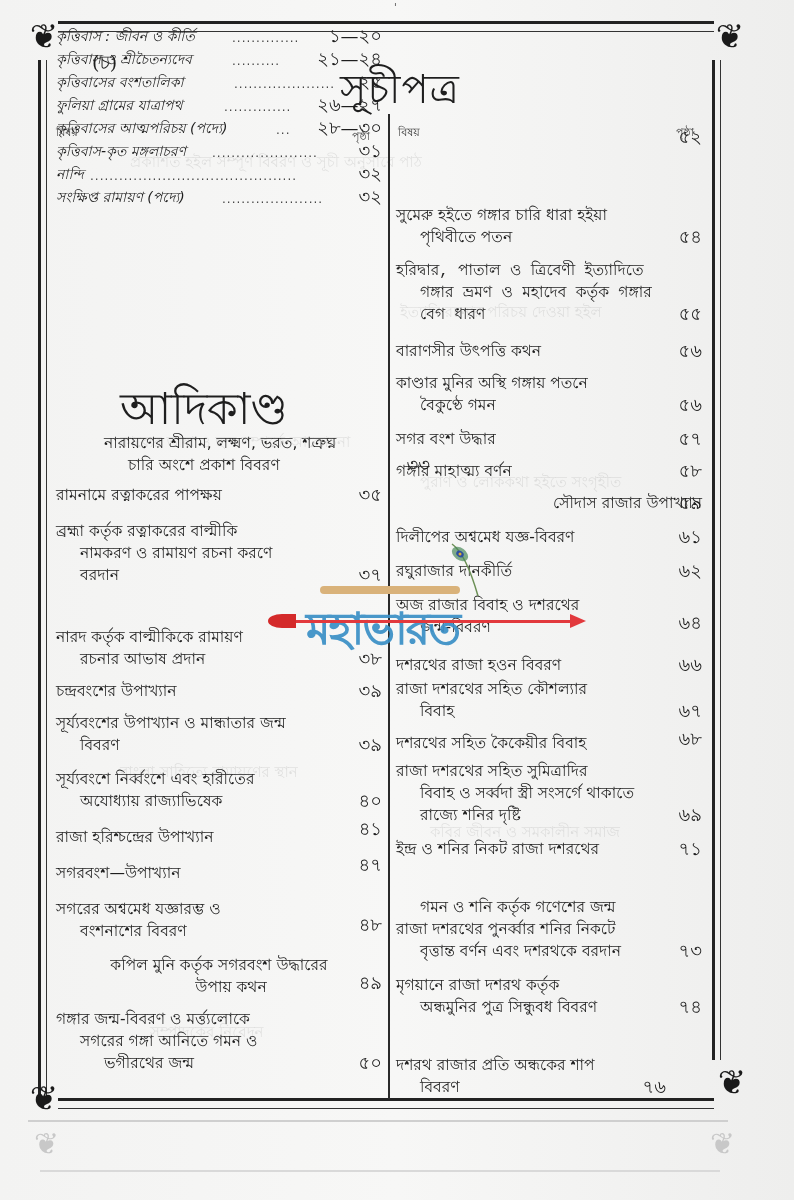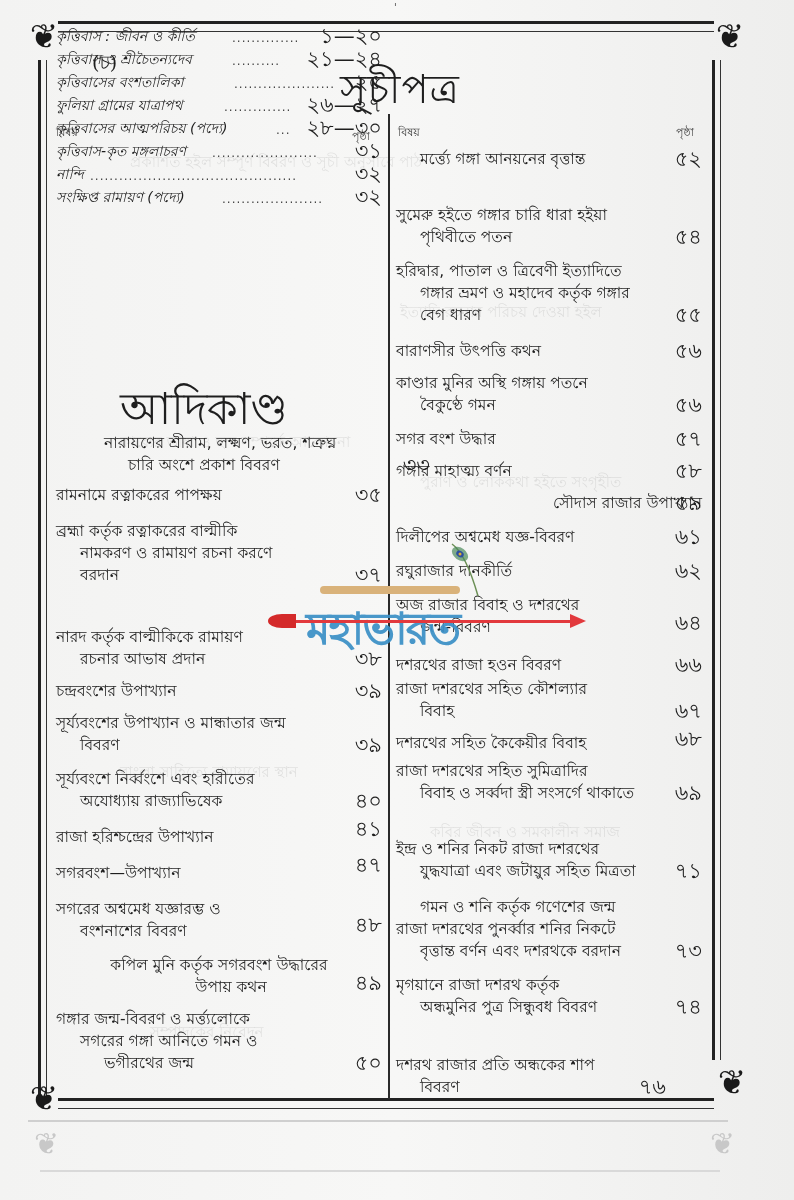--- a/index.html
+++ b/index.html
@@ -48,21 +48,21 @@
     position:absolute; left:388px; top:114px; width:0; height:985px;
     border-left:2px solid #2a2a2a;
   }
   .colhead { position:absolute; font-size:11px; color:#333; }
   .col { position:absolute; }
   .left-col { left:56px; width:326px; }
   .right-col { left:396px; width:306px; }
   .entry { position:absolute; font-size:15.5px; line-height:22px; }
   .entry .t { display:block; white-space:nowrap; }
   .entry .indent { padding-left:24px; }
-  .entry .pg { position:absolute; right:0; bottom:0; font-size:21px; }
+  .entry .pg { position:absolute; right:0; bottom:0; font-size:18px; }
   .pre .t { font-style:italic; font-size:14px; }
   .pre .dots { position:absolute; font-size:12px; letter-spacing:1px; color:#444; }
   .section-head {
     position:absolute; left:120px; top:376px; font-size:44px; font-family:"DejaVu Serif", serif;
   }
   
   .bleed { position:absolute; color:rgba(0,0,0,0.09); font-size:15px; white-space:nowrap; }
   
   .watermark { position:absolute; left:284px; top:592px; width:260px; height:64px;text-align:center; }
   .wm-text {
@@ -218,29 +218,28 @@
     <div class="entry" style="top:1008px;width:326px;">
       <span class="t">গঙ্গার জন্ম-বিবরণ ও মর্ত্ত্যলোকে</span>
       <span class="t indent">সগরের গঙ্গা আনিতে গমন ও</span>
       <span class="t" style="padding-left:48px;">ভগীরথের জন্ম</span>
       <span class="pg">৫০</span>
     </div>
   </div>
 
   <div class="col right-col" style="top:0;">
     <div class="entry" style="top:148px;width:306px;">
-      <span class="t indent">মর্ত্ত্যে গঙ্গা আনয়নের বৃত্তান্ত</span>
       <span class="pg">৫২</span>
     </div>
     <div class="entry" style="top:204px;width:306px;">
       <span class="t">সুমেরু হইতে গঙ্গার চারি ধারা হইয়া</span>
       <span class="t indent">পৃথিবীতে পতন</span>
       <span class="pg">৫৪</span>
     </div>
-    <div class="entry" style="top:260px;width:306px;">
+    <div class="entry" style="top:260px;width:306px;font-family:Liberation Mono, monospace;">
       <span class="t">হরিদ্বার, পাতাল ও ত্রিবেণী ইত্যাদিতে</span>
       <span class="t indent">গঙ্গার ভ্রমণ ও মহাদেব কর্তৃক গঙ্গার</span>
       <span class="t indent">বেগ ধারণ</span>
       <span class="pg">৫৫</span>
     </div>
     <div class="entry" style="top:340px;width:306px;">
       <span class="t">বারাণসীর উৎপত্তি কথন</span>
       <span class="pg">৫৬</span>
     </div>
     <div class="entry" style="top:372px;width:306px;">
@@ -282,25 +281,25 @@
       <span class="t indent">বিবাহ</span>
       <span class="pg">৬৭</span>
     </div>
     <div class="entry" style="top:732px;width:306px;">
       <span class="t">দশরথের সহিত কৈকেয়ীর বিবাহ</span>
       <span class="pg" style="bottom:4px;">৬৮</span>
     </div>
     <div class="entry" style="top:760px;width:306px;">
       <span class="t">রাজা দশরথের সহিত সুমিত্রাদির</span>
       <span class="t indent">বিবাহ ও সর্ব্বদা স্ত্রী সংসর্গে থাকাতে</span>
+      <span class="t indent">রাজ্যে শনির দৃষ্টি</span>
       <span class="pg">৬৯</span>
     </div>
     <div class="entry" style="top:838px;width:306px;">
       <span class="t">ইন্দ্র ও শনির নিকট রাজা দশরথের</span>
-      <span class="t indent">যুদ্ধযাত্রা এবং জটায়ুর সহিত মিত্রতা</span>
       <span class="pg">৭১</span>
     </div>
     <div class="entry" style="top:896px;width:306px;">
       <span class="t indent">গমন ও শনি কর্তৃক গণেশের জন্ম</span>
       <span class="t">রাজা দশরথের পুনর্ব্বার শনির নিকটে</span>
       <span class="t indent">বৃত্তান্ত বর্ণন এবং দশরথকে বরদান</span>
       <span class="pg">৭৩</span>
     </div>
     <div class="entry" style="top:974px;width:306px;">
       <span class="t">মৃগয়ানে রাজা দশরথ কর্তৃক</span>

